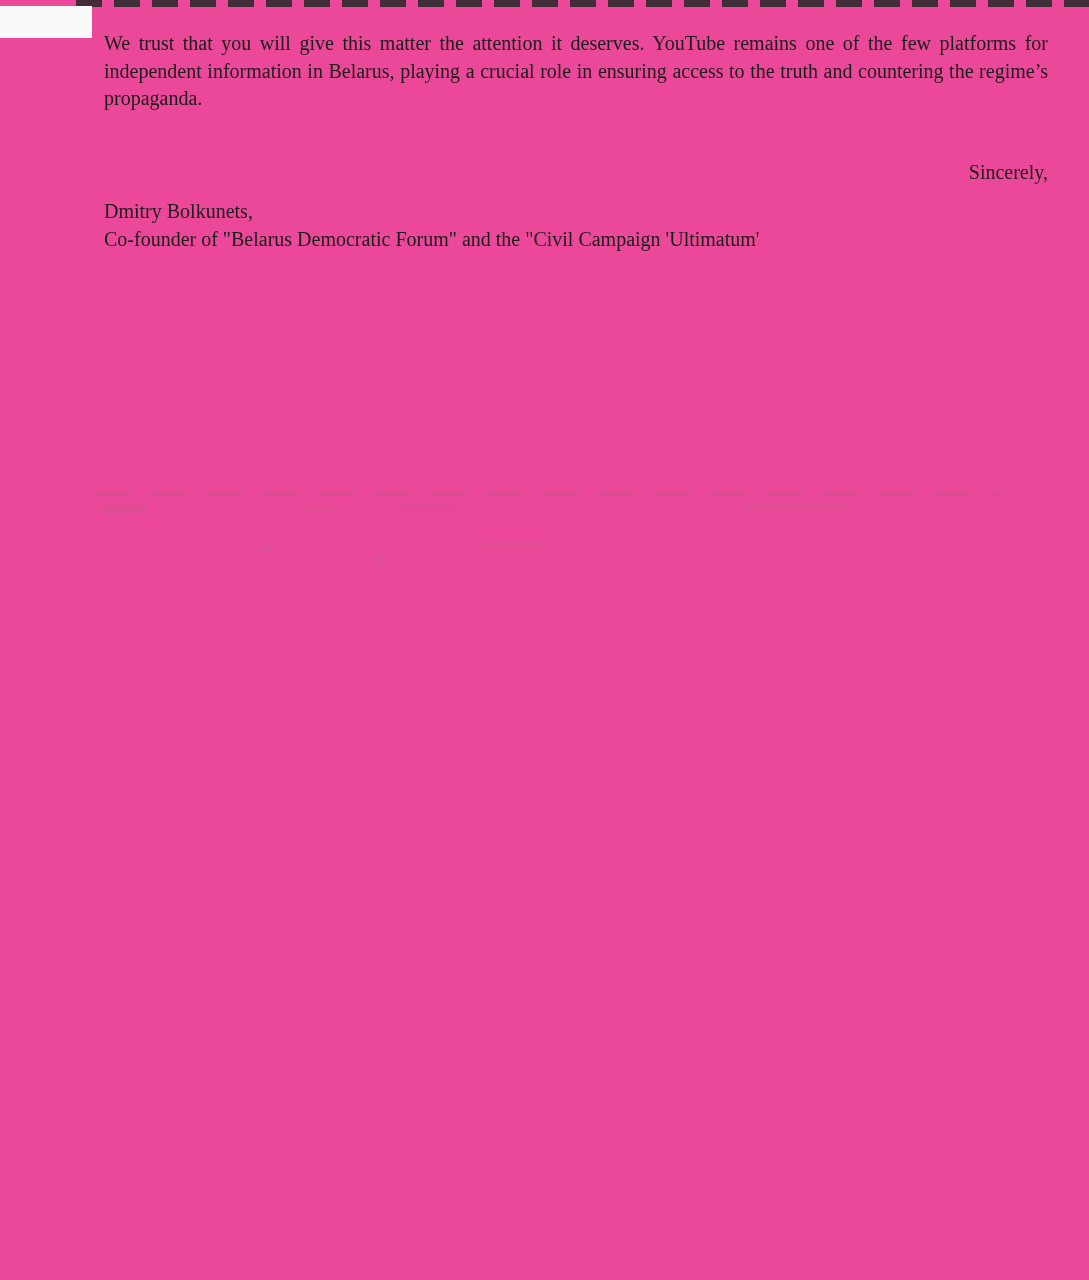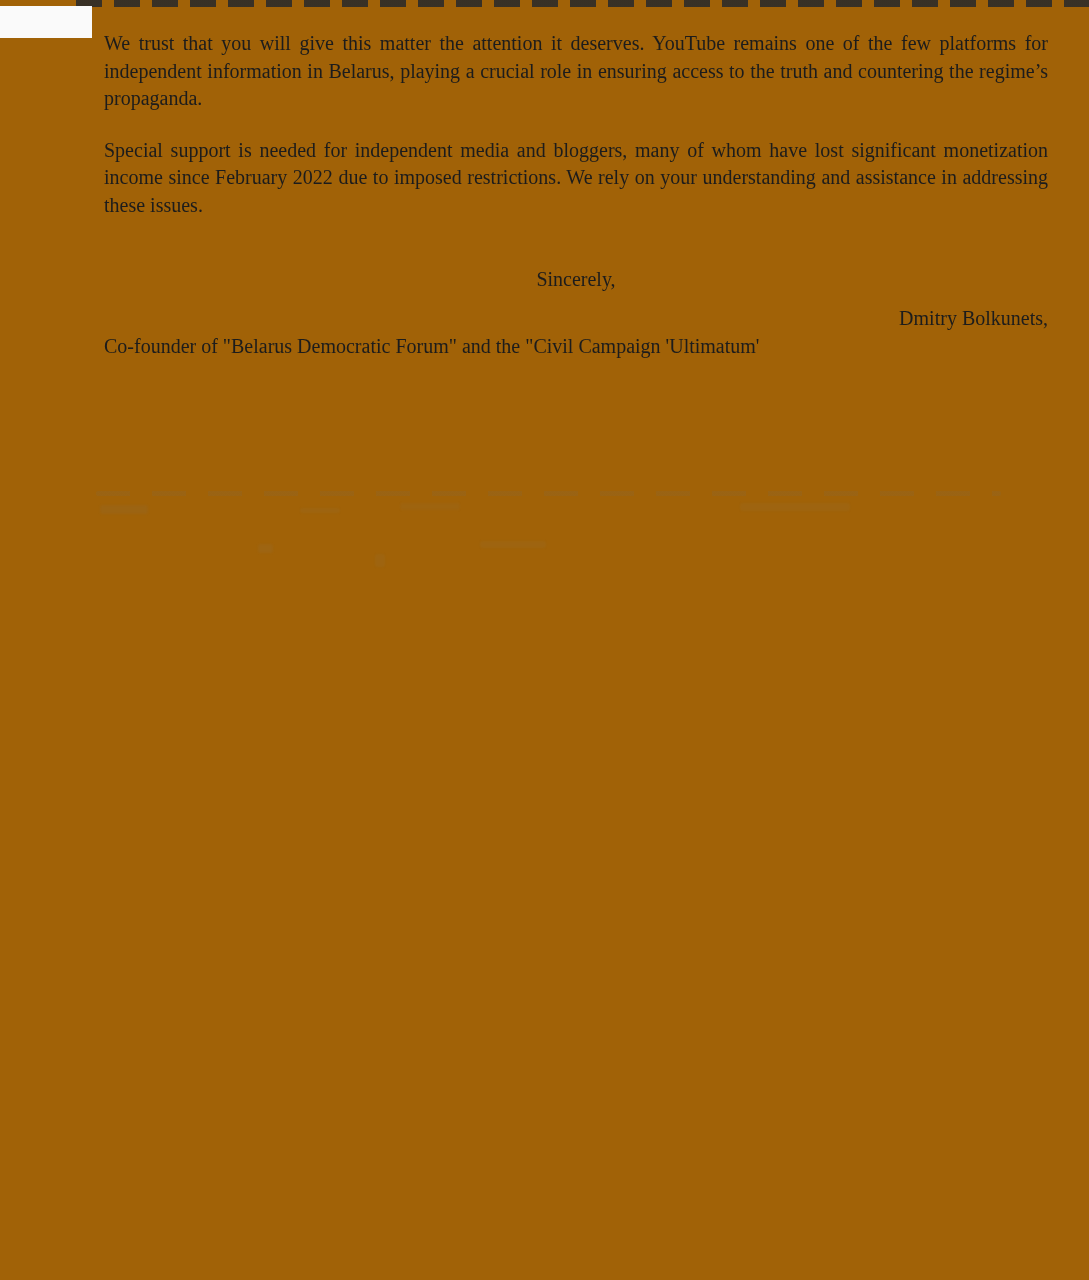--- a/index.html
+++ b/index.html
@@ -11,21 +11,21 @@
     height: 1280px;
     background: #ffffff;
     position: relative;
     overflow: hidden;
     font-family: "Liberation Serif", "DejaVu Serif", serif;
     color: #1c1c1c;
   }
   .page {
     position: absolute;
     inset: 0;
-    background: #a16207;
+    background: #ec4899;
   }
   
   .top-crop-strip {
     position: absolute;
     top: 0;
     left: 76px;
     width: 1013px;
     height: 7px;
     background: repeating-linear-gradient(
       90deg,
@@ -51,25 +51,25 @@
     line-height: 27.6px;
     text-align: justify;
     hyphens: none;
   }
   .letter-body p {
     margin: 0 0 24px 0;
   }
   .closing {
     margin-top: 46px !important;
     margin-bottom: 12px !important;
-    text-align: center;
+    text-align: right;
   }
   .sig-name {
     margin-bottom: 0 !important;
-    text-align: right;
+    text-align: left;
   }
   .sig-title {
     margin-bottom: 0 !important;
     text-align: left;
   }
   
   .ghost {
     position: absolute;
     background: rgba(120,120,120,0.10);
     filter: blur(1px);
@@ -95,21 +95,20 @@
 </head>
 <body>
 
 <div class="page">
 
   <div class="top-crop-strip"></div>
   <div class="top-left-shade"></div>
 
   <div class="letter-body">
     <p>We trust that you will give this matter the attention it deserves. YouTube remains one of the few platforms for independent information in Belarus, playing a crucial role in ensuring access to the truth and countering the regime’s propaganda.</p>
-    <p>Special support is needed for independent media and bloggers, many of whom have lost significant monetization income since February 2022 due to imposed restrictions. We rely on your understanding and assistance in addressing these issues.</p>
 
     <p class="closing">Sincerely,</p>
     <p class="sig-name">Dmitry Bolkunets,</p>
     <p class="sig-title">Co-founder of "Belarus Democratic Forum" and the "Civil Campaign 'Ultimatum'</p>
   </div>
 
   <div class="ghost ghost-strip-1"></div>
   <div class="ghost ghost-strip-2"></div>
   <div class="ghost ghost-strip-3"></div>
   <div class="ghost ghost-strip-4"></div>

